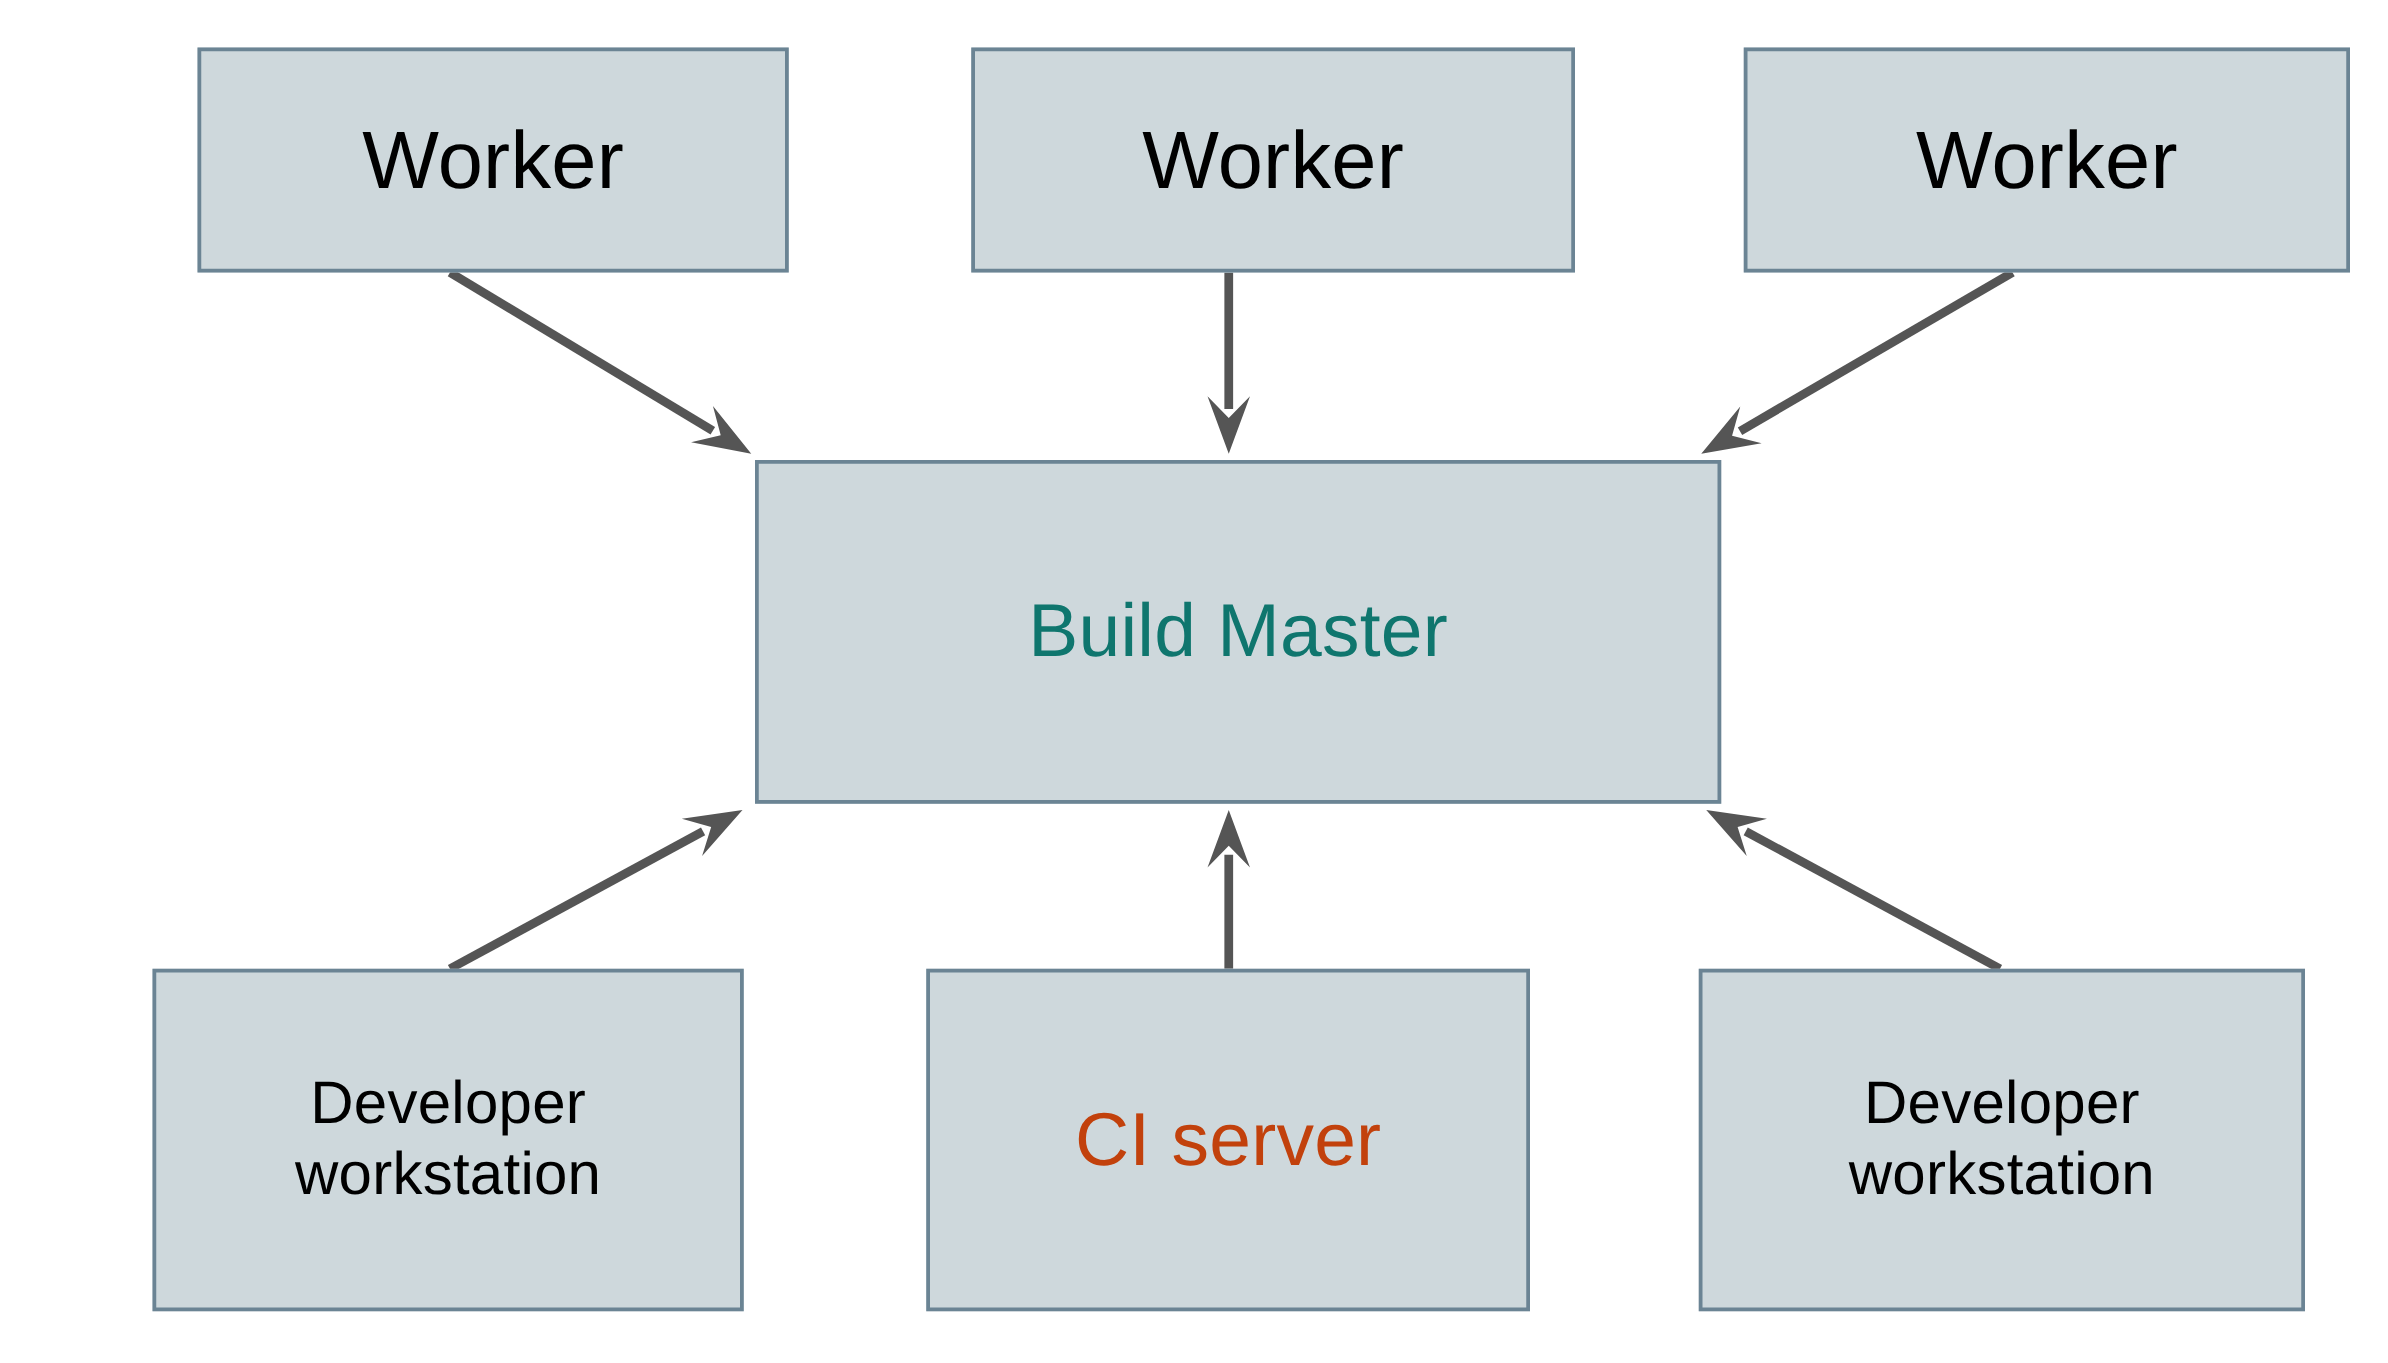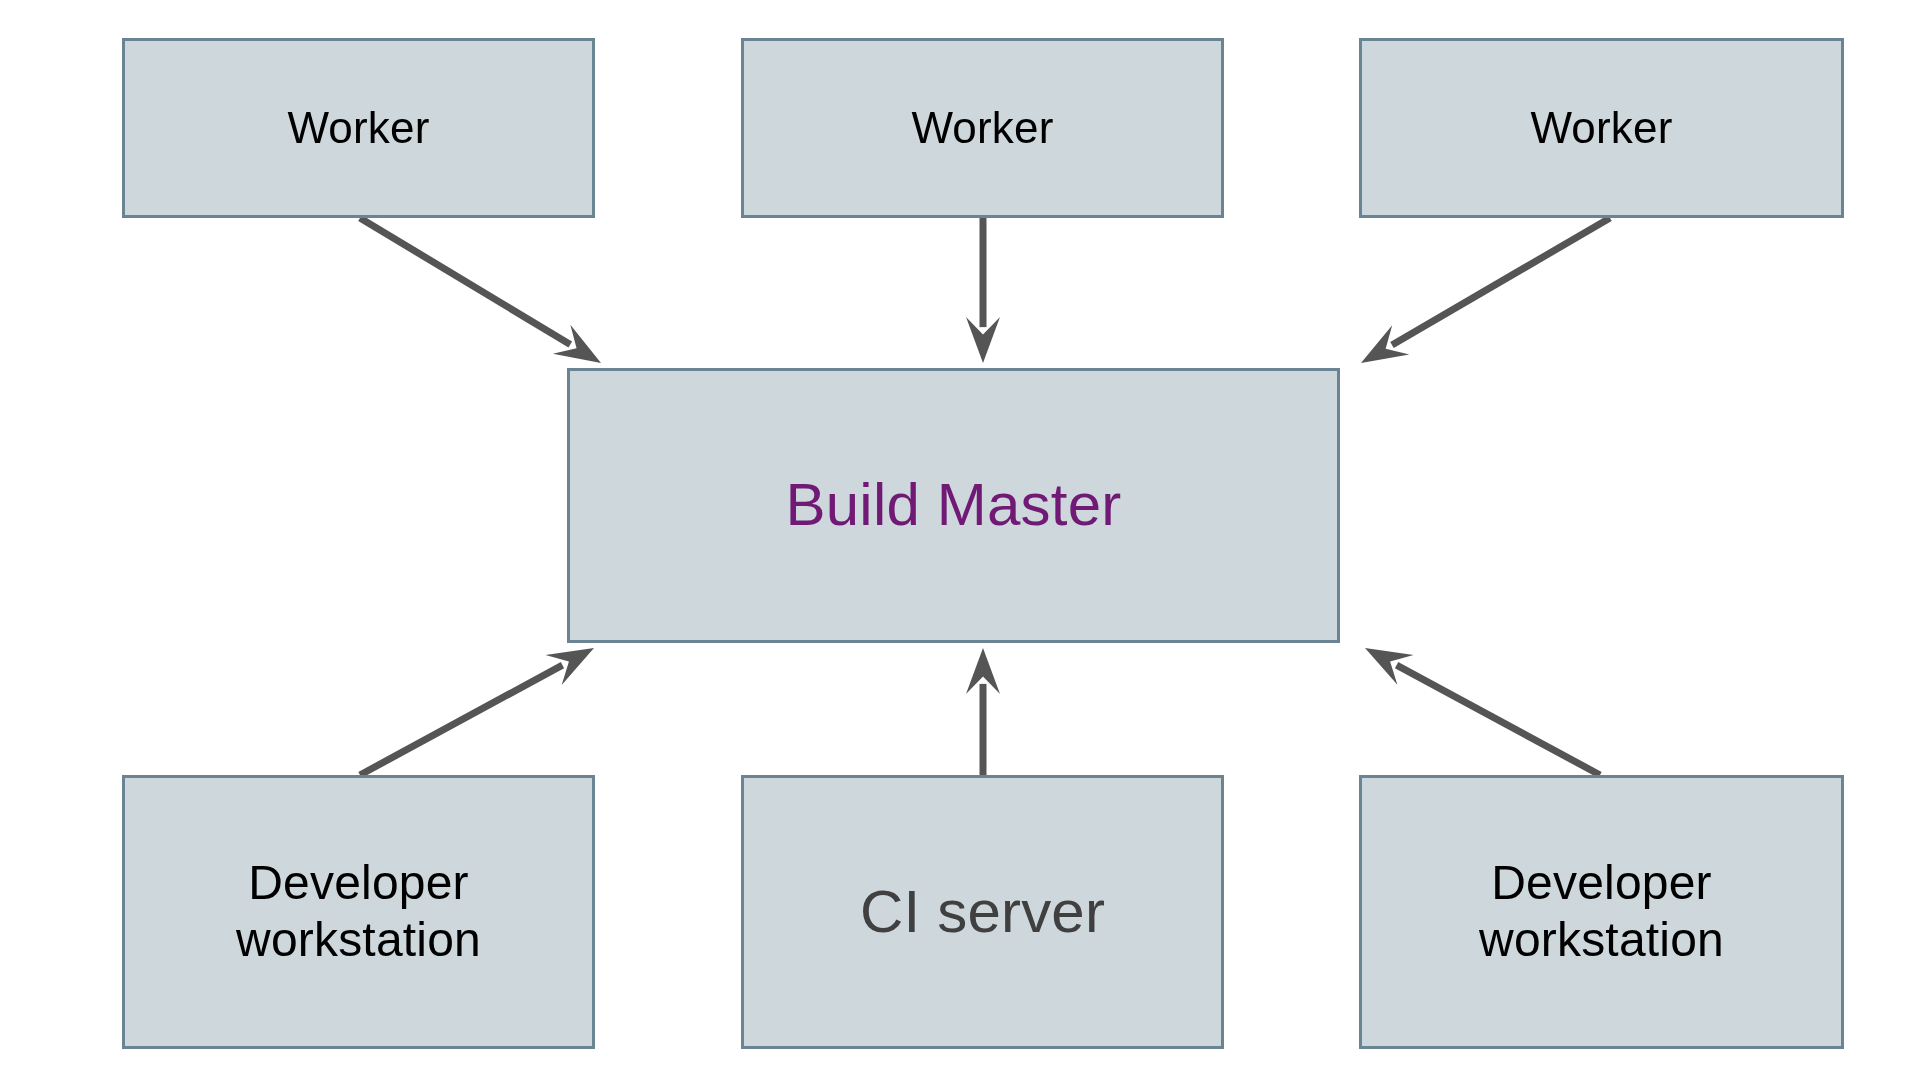--- a/index.html
+++ b/index.html
@@ -37,21 +37,21 @@
     color: #000000;
     font-weight: 400;
     line-height: 1.18;
     letter-spacing: 0.2px;
   }
   .node .label {
     display: block;
     white-space: pre-line;
     padding: 0 8px;
   }
-  .n-worker  { font-size: 44px; }
+  .n-worker  { font-size: 65px; margin-left: 36px; }
   .n-master  { font-size: 60px; }
   .n-dev     { font-size: 48px; }
   .n-ci      { font-size: 60px; }
 </style>
 </head>
 <body>
 
 <div id="canvas">
 
   <svg id="edges" width="1910" height="1090" viewBox="0 0 1910 1090" xmlns="http://www.w3.org/2000/svg">
@@ -86,30 +86,30 @@
   </div>
 
   <div class="node n-worker" style="left: 741px; top: 38px; width: 483px; height: 180px; background: rgb(206, 216, 220); border-color: rgb(107, 132, 148); color: rgb(0, 0, 0);">
     <span class="label">Worker</span>
   </div>
 
   <div class="node n-worker" style="left: 1359px; top: 38px; width: 485px; height: 180px; background: rgb(206, 216, 220); border-color: rgb(107, 132, 148); color: rgb(0, 0, 0);">
     <span class="label">Worker</span>
   </div>
 
-  <div class="node n-master" style="left: 567px; top: 368px; width: 773px; height: 275px; background: rgb(206, 216, 220); border-color: rgb(107, 132, 148); color: #701a75;">
+  <div class="node n-master" style="left: 604px; top: 368px; width: 773px; height: 275px; background: rgb(206, 216, 220); border-color: rgb(107, 132, 148); color: #0f766e;">
     <span class="label">Build Master</span>
   </div>
 
   <div class="node n-dev" style="left: 122px; top: 775px; width: 473px; height: 274px; background: rgb(206, 216, 220); border-color: rgb(107, 132, 148); color: rgb(0, 0, 0);">
     <span class="label">Developer
 workstation</span>
   </div>
 
-  <div class="node n-ci" style="left: 741px; top: 775px; width: 483px; height: 274px; background: rgb(206, 216, 220); border-color: rgb(107, 132, 148); color: #404040;">
+  <div class="node n-ci" style="left: 741px; top: 775px; width: 483px; height: 274px; background: rgb(206, 216, 220); border-color: rgb(107, 132, 148); color: #c2410c;">
     <span class="label">CI server</span>
   </div>
 
   <div class="node n-dev" style="left: 1359px; top: 775px; width: 485px; height: 274px; background: rgb(206, 216, 220); border-color: rgb(107, 132, 148); color: rgb(0, 0, 0);">
     <span class="label">Developer
 workstation</span>
   </div>
 
 </div>
 

